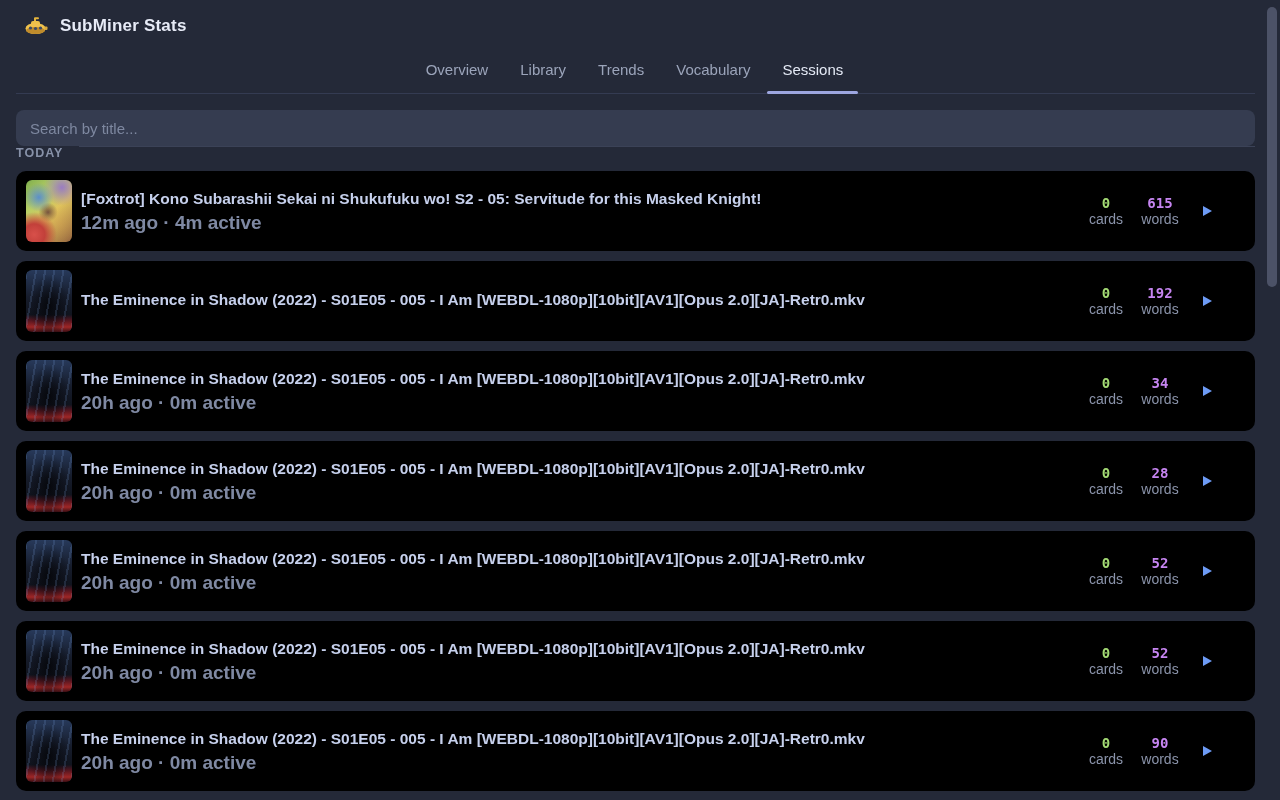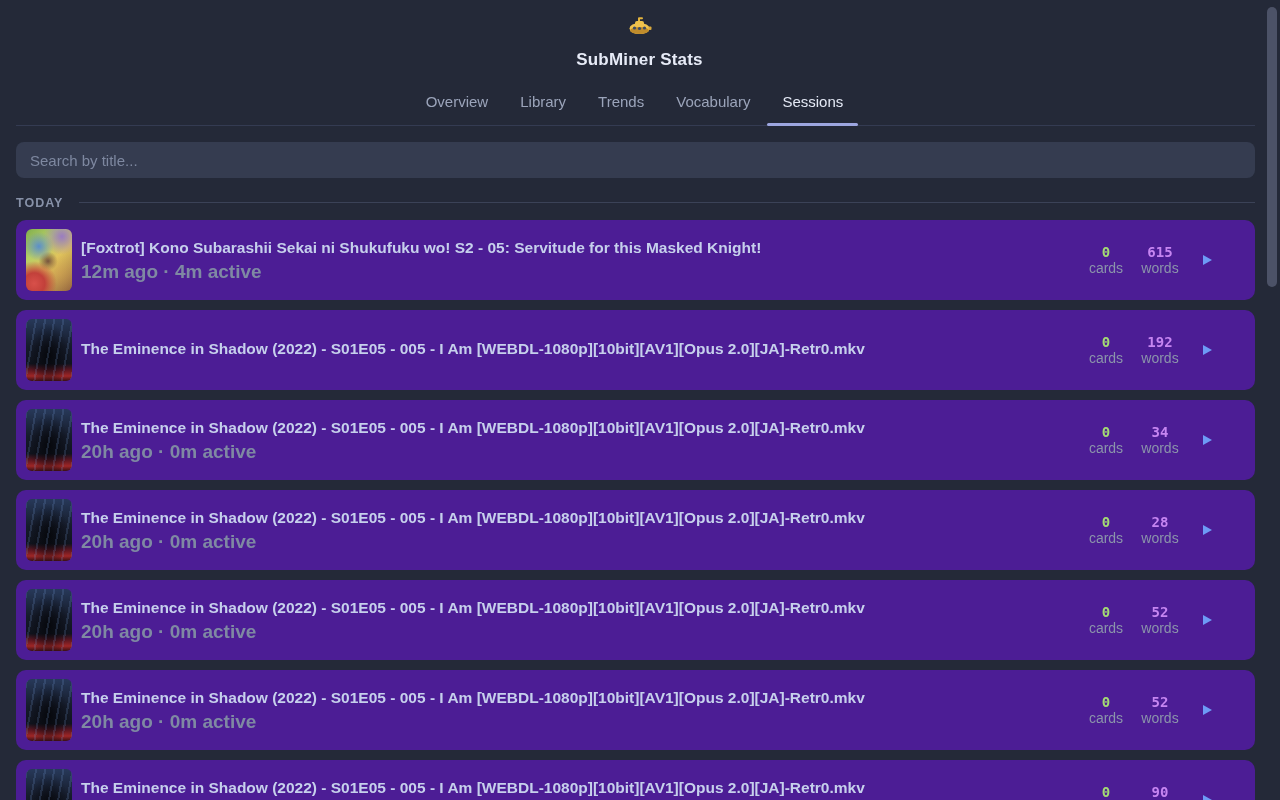--- a/index.html
+++ b/index.html
@@ -23,21 +23,20 @@
     position: relative;
     height: 100%;
   }
 
   
   .app-header {
     display: flex;
     align-items: center;
     gap: 12px;
     padding: 14px 0 9px 8px;
-    flex-direction: column;
   }
   .logo { width: 24px; height: 24px; display: inline-flex; }
   .app-title {
     font-size: 17px;
     font-weight: 700;
     color: #e7ebf7;
     letter-spacing: 0.2px;
   }
 
   
@@ -81,23 +80,22 @@
     font-family: inherit;
     font-size: 15px;
     color: #dbe2f2;
     outline: none;
   }
   .search-input::placeholder { color: #7e88a0; }
 
   
   .section-header {
     display: flex;
-    align-items: center;
+    align-items: flex-start;
     gap: 16px;
-    margin-top: 17px;
     height: 15px;
   }
   .section-label {
     font-size: 12.5px;
     font-weight: 700;
     letter-spacing: 0.08em;
     color: #8791a8;
   }
   .section-rule {
     flex: 1;
@@ -105,21 +103,21 @@
     background: #3b4257;
   }
 
   
   .session-list { margin-top: 10px; }
   .session-card {
     display: flex;
     align-items: center;
     height: 80px;
     margin-bottom: 10px;
-    background: #4c1d95;
+    background: #000000;
     border-radius: 10px;
     padding: 0 36px 0 10px;
     cursor: pointer;
   }
   .thumb {
     width: 46px;
     height: 62px;
     border-radius: 6px;
     flex-shrink: 0;
     margin-right: 9px;

